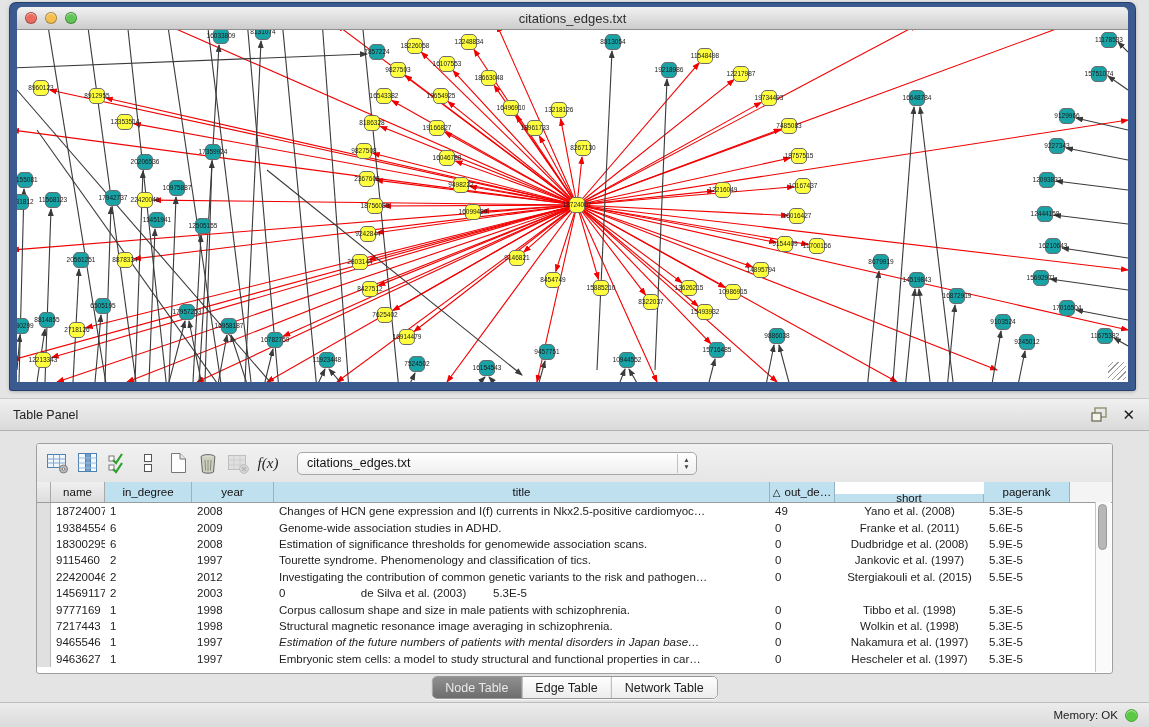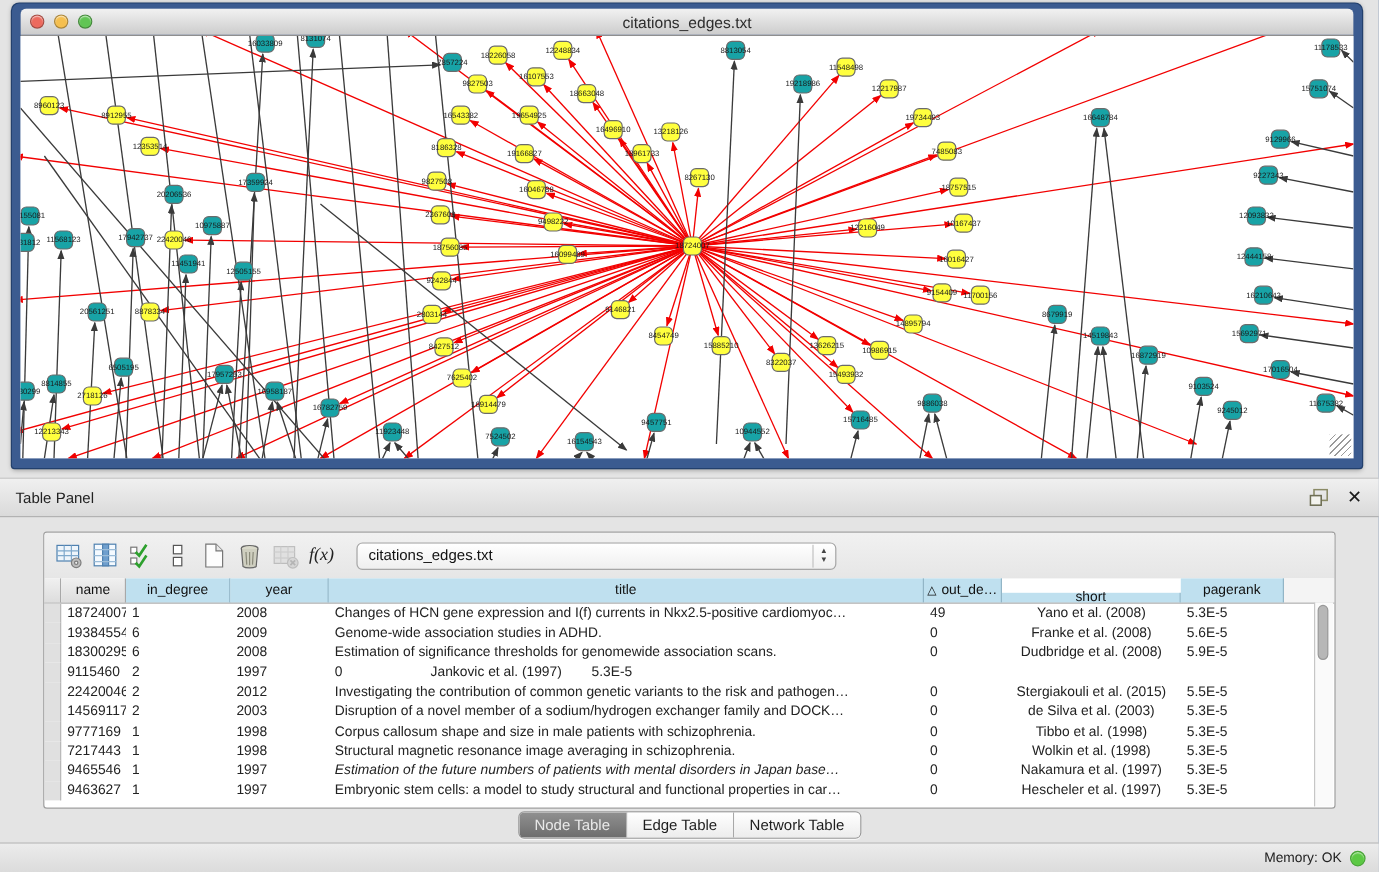--- a/index.html
+++ b/index.html
@@ -744,58 +744,58 @@
         <div class="td center" style="width: 149px;">Yano et al. (2008)</div>
         <div class="td" style="width: 86px;">5.3E-5</div>
       </div>
       <div class="tr">
         <div class="td gutter" style="width: 14px;"></div>
         <div class="td" style="width: 54px;">19384554</div>
         <div class="td" style="width: 87px;">6</div>
         <div class="td" style="width: 82px;">2009</div>
         <div class="td" style="width: 496px;">Genome-wide association studies in ADHD.</div>
         <div class="td" style="width: 65px;">0</div>
-        <div class="td center" style="width: 149px;">Franke et al. (2008)</div>
+        <div class="td center" style="width: 149px;">Franke et al. (2011)</div>
         <div class="td" style="width: 86px;">5.6E-5</div>
       </div>
       <div class="tr">
         <div class="td gutter" style="width: 14px;"></div>
         <div class="td" style="width: 54px;">18300295</div>
         <div class="td" style="width: 87px;">6</div>
         <div class="td" style="width: 82px;">2008</div>
         <div class="td" style="width: 496px;">Estimation of significance thresholds for genomewide association scans.</div>
         <div class="td" style="width: 65px;">0</div>
         <div class="td center" style="width: 149px;">Dudbridge et al. (2008)</div>
         <div class="td" style="width: 86px;">5.9E-5</div>
       </div>
       <div class="tr">
         <div class="td gutter" style="width: 14px;"></div>
         <div class="td" style="width: 54px;">9115460</div>
         <div class="td" style="width: 87px;">2</div>
         <div class="td" style="width: 82px;">1997</div>
+        <div class="td" style="width: 496px;">Tourette syndrome. Phenomenology and classification of tics.</div>
         <div class="td" style="width: 65px;">0</div>
         <div class="td center" style="width: 149px;">Jankovic et al. (1997)</div>
         <div class="td" style="width: 86px;">5.3E-5</div>
       </div>
       <div class="tr">
         <div class="td gutter" style="width: 14px;"></div>
         <div class="td" style="width: 54px;">22420046</div>
         <div class="td" style="width: 87px;">2</div>
         <div class="td" style="width: 82px;">2012</div>
         <div class="td" style="width: 496px;">Investigating the contribution of common genetic variants to the risk and pathogen…</div>
         <div class="td" style="width: 65px;">0</div>
         <div class="td center" style="width: 149px;">Stergiakouli et al. (2015)</div>
         <div class="td" style="width: 86px;">5.5E-5</div>
       </div>
       <div class="tr">
         <div class="td gutter" style="width: 14px;"></div>
         <div class="td" style="width: 54px;">14569117</div>
         <div class="td" style="width: 87px;">2</div>
         <div class="td" style="width: 82px;">2003</div>
-        <div class="td" style="width: 496px;">Disruption of a novel member of a sodium/hydrogen exchanger family and DOCK…</div>
         <div class="td" style="width: 65px;">0</div>
         <div class="td center" style="width: 149px;">de Silva et al. (2003)</div>
         <div class="td" style="width: 86px;">5.3E-5</div>
       </div>
       <div class="tr">
         <div class="td gutter" style="width: 14px;"></div>
         <div class="td" style="width: 54px;">9777169</div>
         <div class="td" style="width: 87px;">1</div>
         <div class="td" style="width: 82px;">1998</div>
         <div class="td" style="width: 496px;">Corpus callosum shape and size in male patients with schizophrenia.</div>

